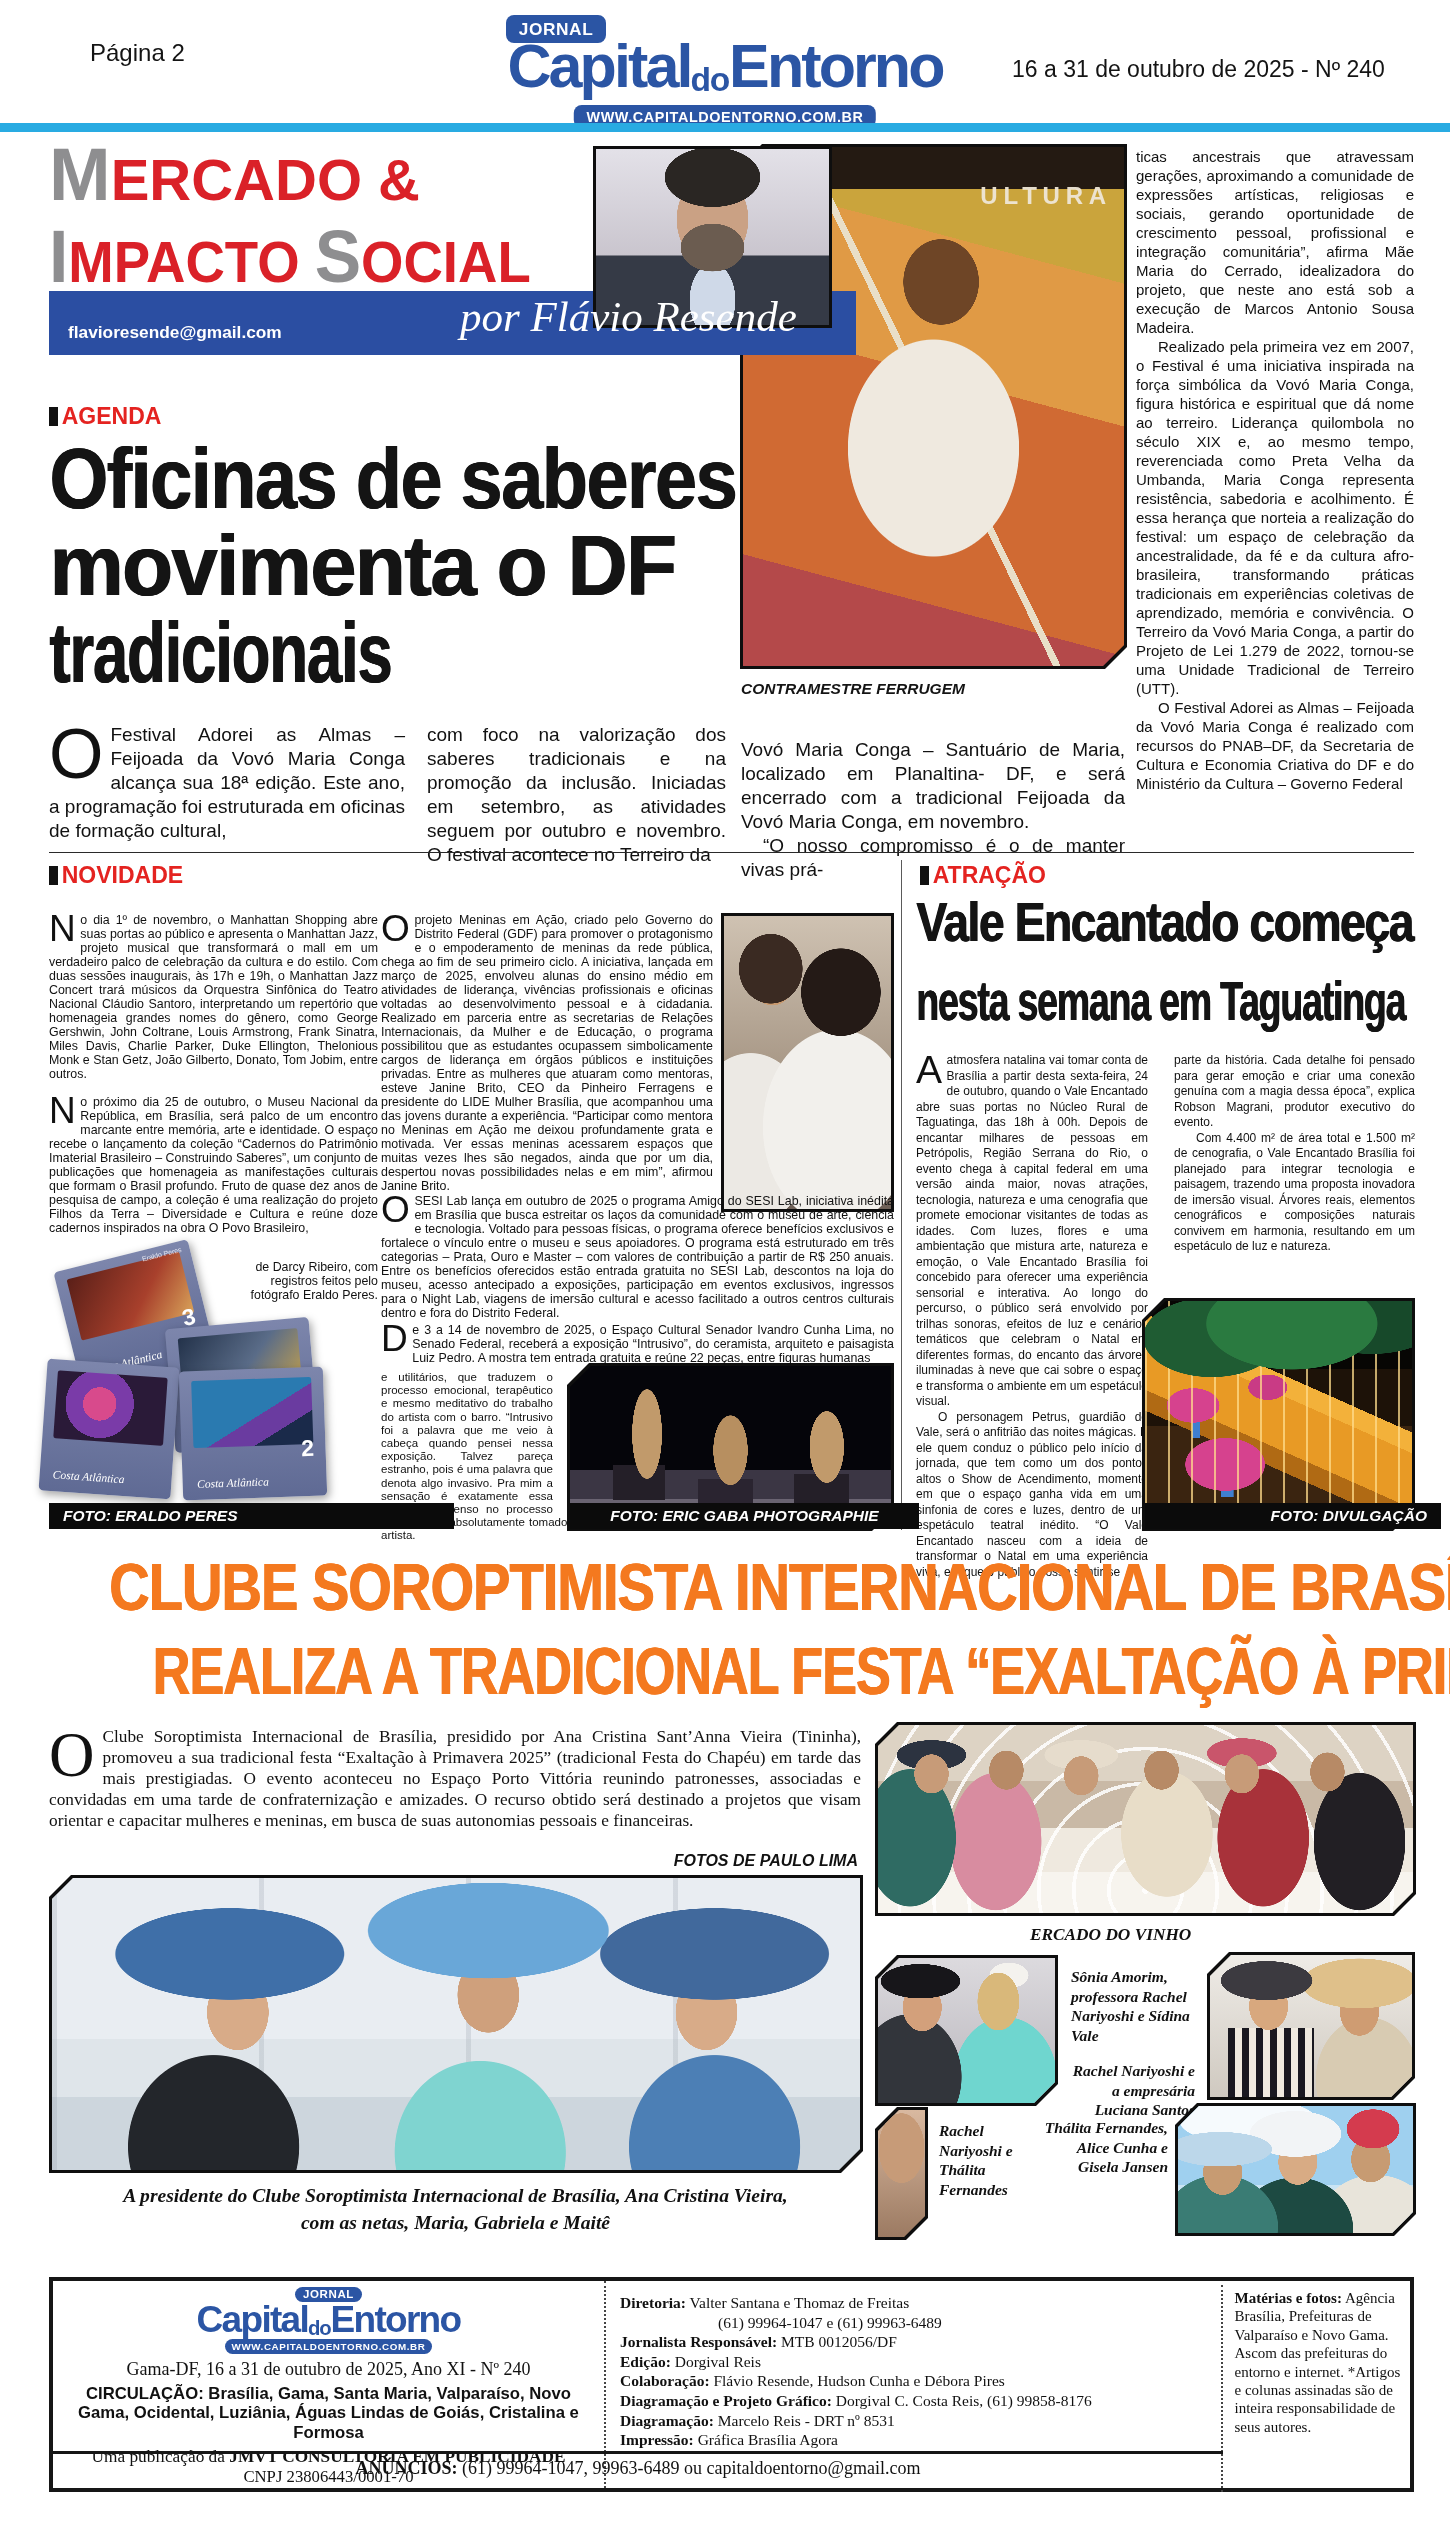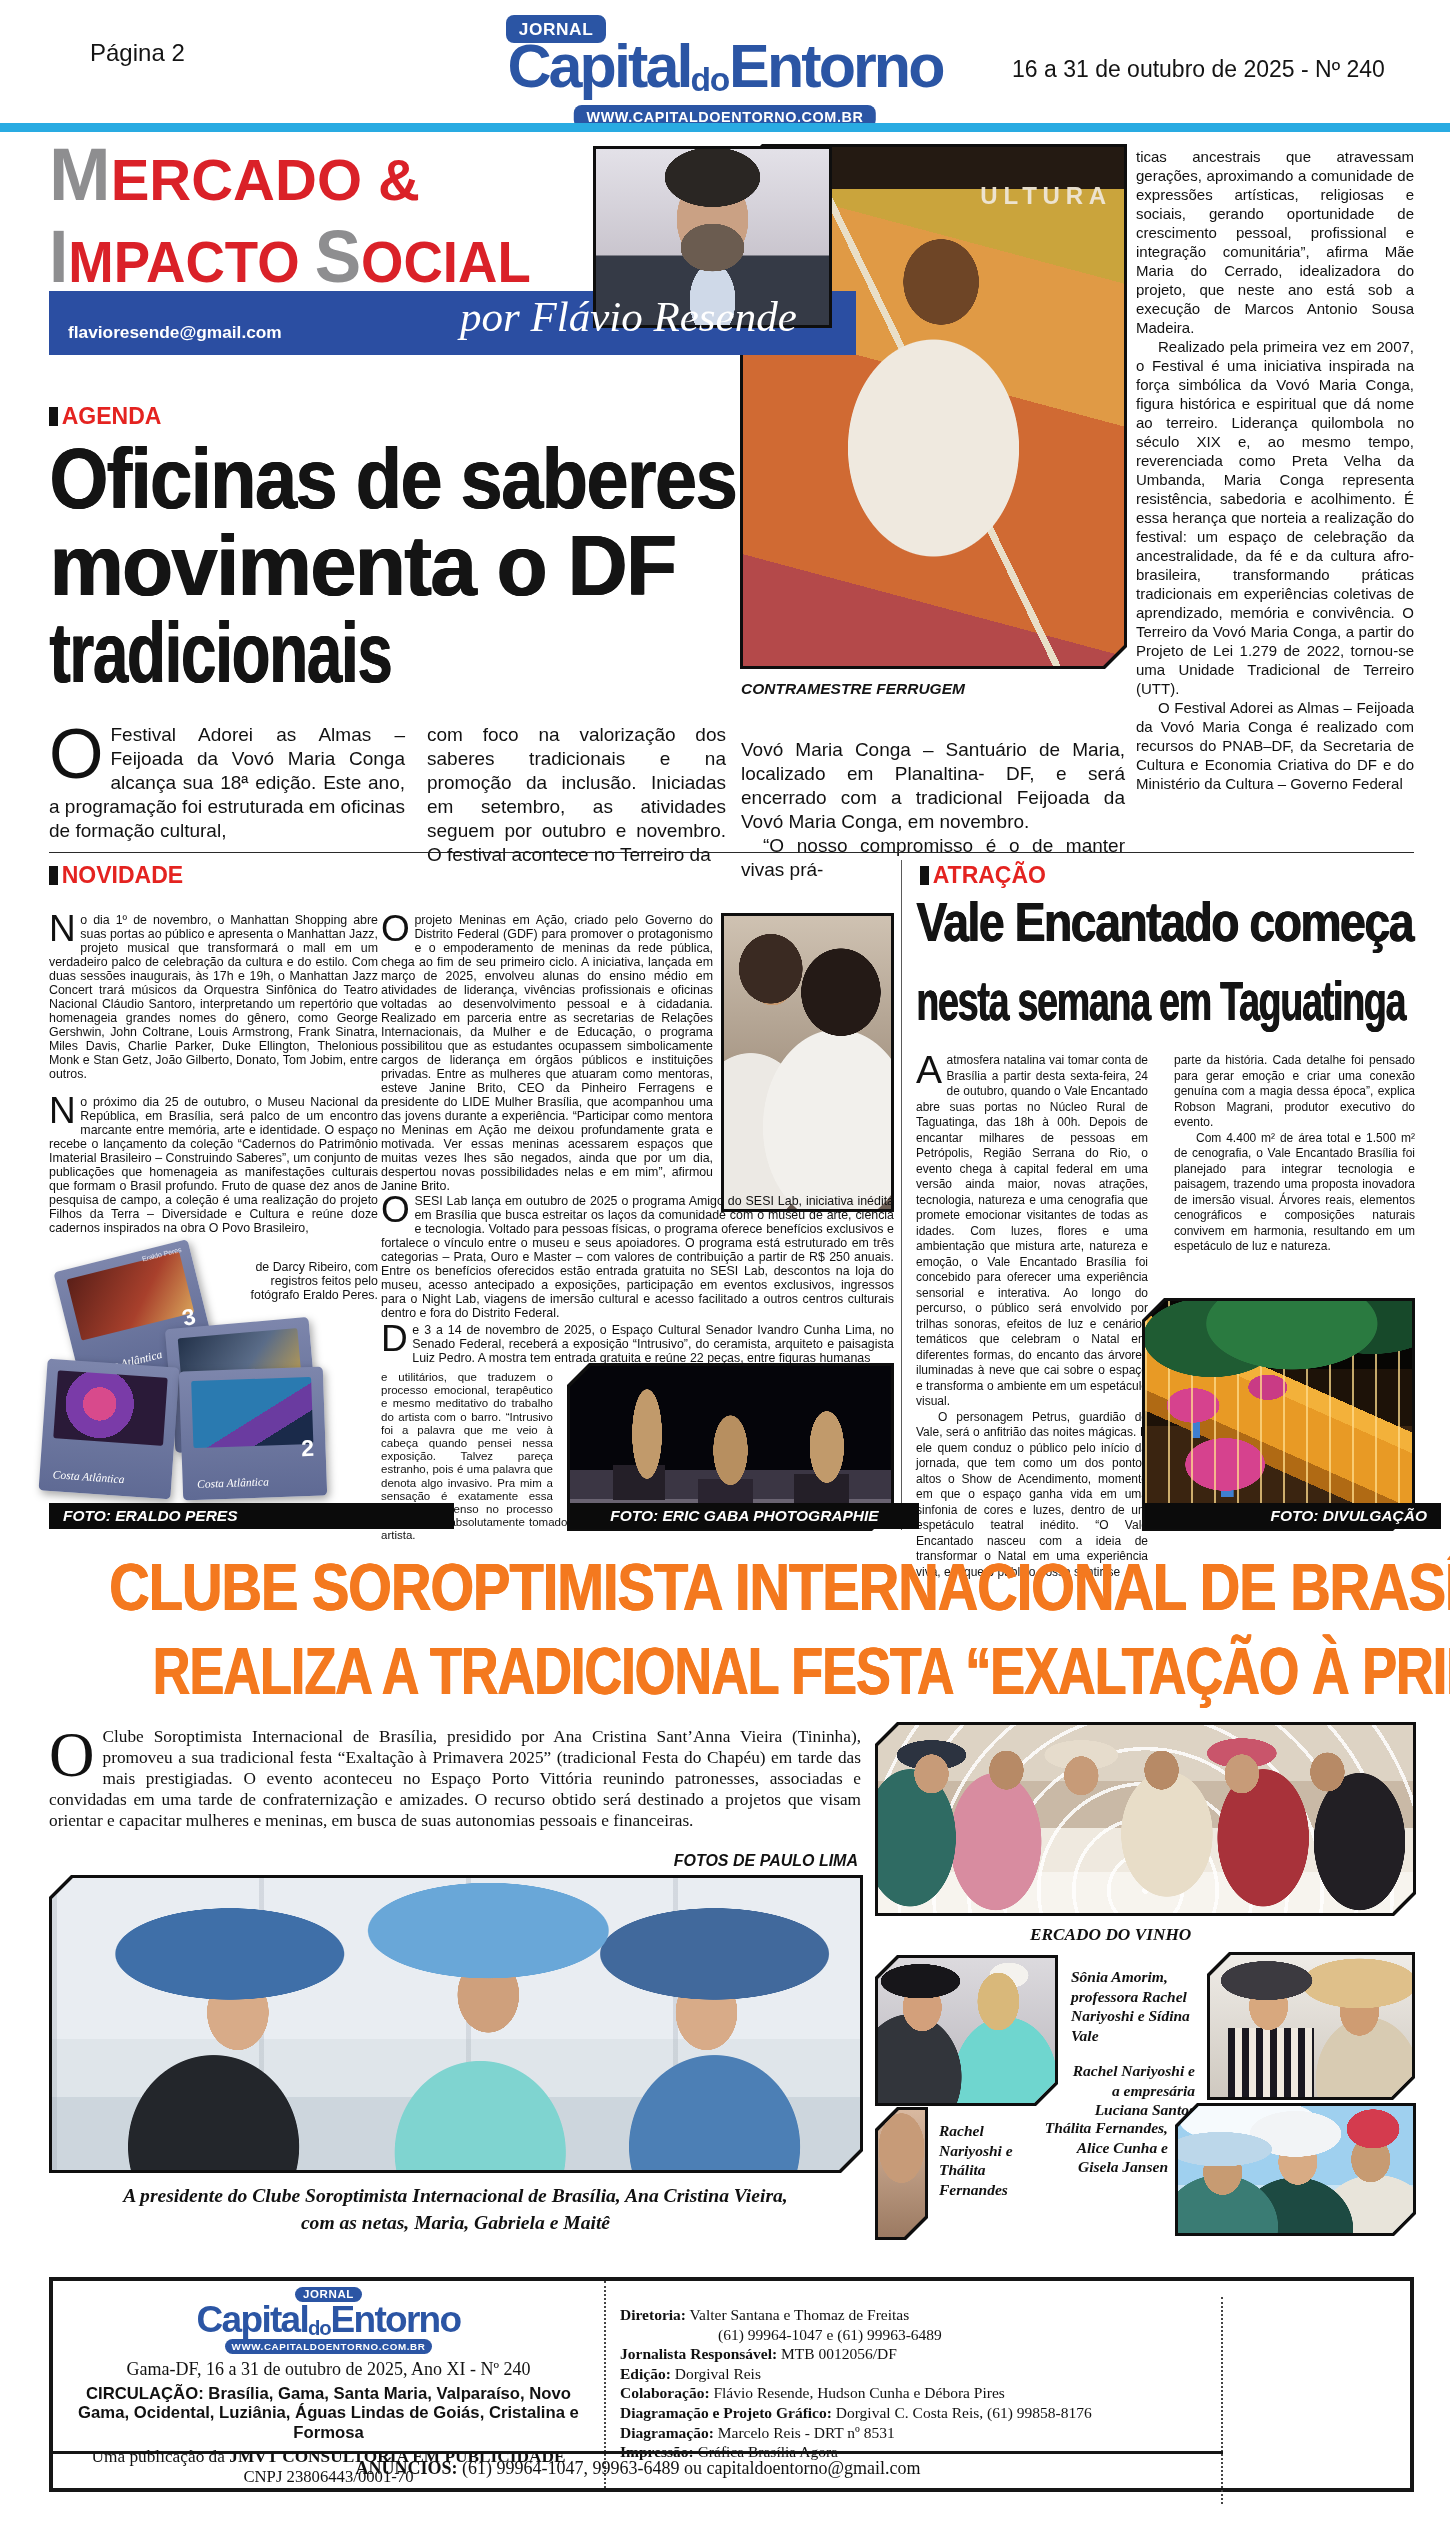--- a/index.html
+++ b/index.html
@@ -344,31 +344,34 @@
       <div class="logo-main" style="font-size:37px;letter-spacing:-1.7px;margin-top:-3.5px;">
         <span>Capital</span><span class="logo-do">do</span><span>Entorno</span>
       </div>
       <div style="margin-top:-1.2px;"><span class="pill" style="font-size:9.8px;padding:1.7px 7px;">WWW.CAPITALDOENTORNO.COM.BR</span></div>
       <div class="fserif" style="font-size:18px;margin-top:5.8px;text-align:center;">Gama-DF, 16 a 31 de outubro de 2025, Ano XI - Nº 240</div>
       <div class="circul" style="margin-top:4.6px;padding:0 8px;"><span>CIRCULAÇÃO:</span> <span>Brasília, Gama, Santa Maria, Valparaíso, Novo Gama, Ocidental, Luziânia, Águas Lindas de Goiás, Cristalina e Formosa</span></div>
       <div class="fserif" style="font-size:17.3px;margin-top:4.6px;"><span>Uma publicação da</span> <span class="fl">JMVT CONSULTORIA EM PUBLICIDADE</span></div>
       <div class="fserif" style="font-size:16.7px;">CNPJ 23806443/0001-70</div>
     </div>
 
-    <div class="abs fdot" style="left:551px;top:16px;width:619px;height:100%;padding:8px 0 0 16px;box-sizing:border-box;">
+    <div class="abs fdot" style="left:551px;top:4px;width:619px;height:100%;padding:8px 0 0 16px;box-sizing:border-box;">
       <div class="fserif"><span class="fl">Diretoria:</span> <span>Valter Santana e Thomaz de Freitas</span></div>
       <div class="fserif" style="padding-left:98px;"><span class="fl"></span><span>(61) 99964-1047 e (61) 99963-6489</span></div>
       <div class="fserif"><span class="fl">Jornalista Responsável:</span> <span>MTB 0012056/DF</span></div>
       <div class="fserif"><span class="fl">Edição:</span> <span>Dorgival Reis</span></div>
       <div class="fserif"><span class="fl">Colaboração:</span> <span>Flávio Resende, Hudson Cunha e Débora Pires</span></div>
       <div class="fserif"><span class="fl">Diagramação e Projeto Gráfico:</span> <span>Dorgival C. Costa Reis, (61) 99858-8176</span></div>
       <div class="fserif"><span class="fl">Diagramação:</span> <span>Marcelo Reis - DRT nº 8531</span></div>
       <div class="fserif"><span class="fl">Impressão:</span> <span>Gráfica Brasília Agora</span></div>
     </div>
 
+    <div class="abs" style="left:1170px;top:0;width:187px;height:100%;padding:8px 9.2px 0 11.5px;box-sizing:border-box;">
+      <div class="fserif" style="font-size:15px;line-height:18.4px;"><span class="fl">Matérias e fotos:</span> <span>Agência Brasília, Prefeituras de Valparaíso e Novo Gama. Ascom das prefeituras do entorno e internet. *Artigos e colunas assinadas são de inteira responsabilidade de seus autores.</span></div>
+    </div>
 
     <div class="abs anun" style="left:0;top:170px;width:1170px;height:29px;">
       <span class="fl">ANÚNCIOS:</span>&nbsp;<span>(61) 99964-1047, 99963-6489 ou capitaldoentorno@gmail.com</span>
     </div>
   </div>
 
 </div>
 
 
 </body></html>

